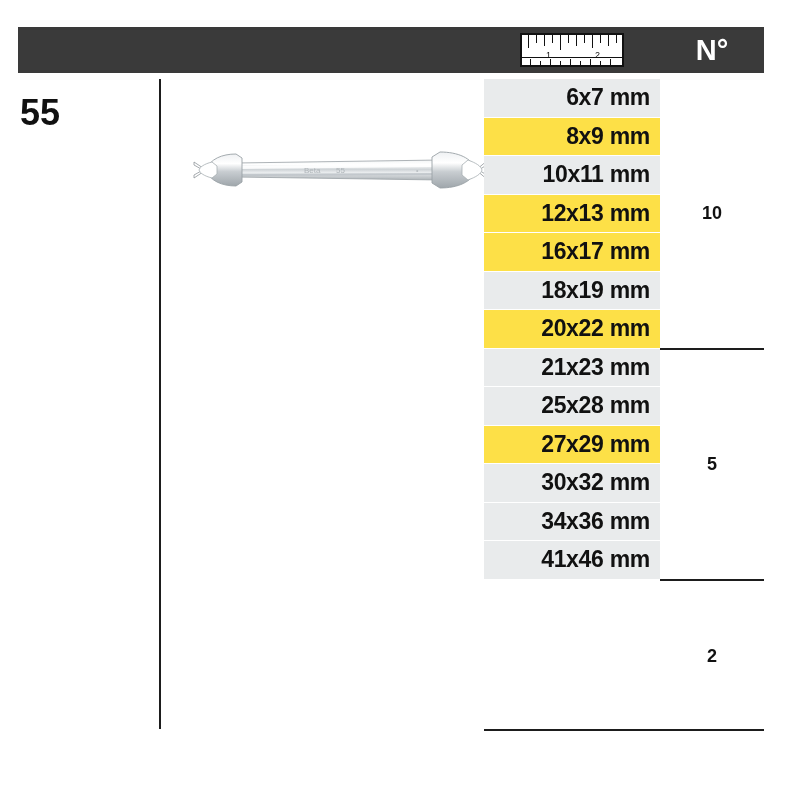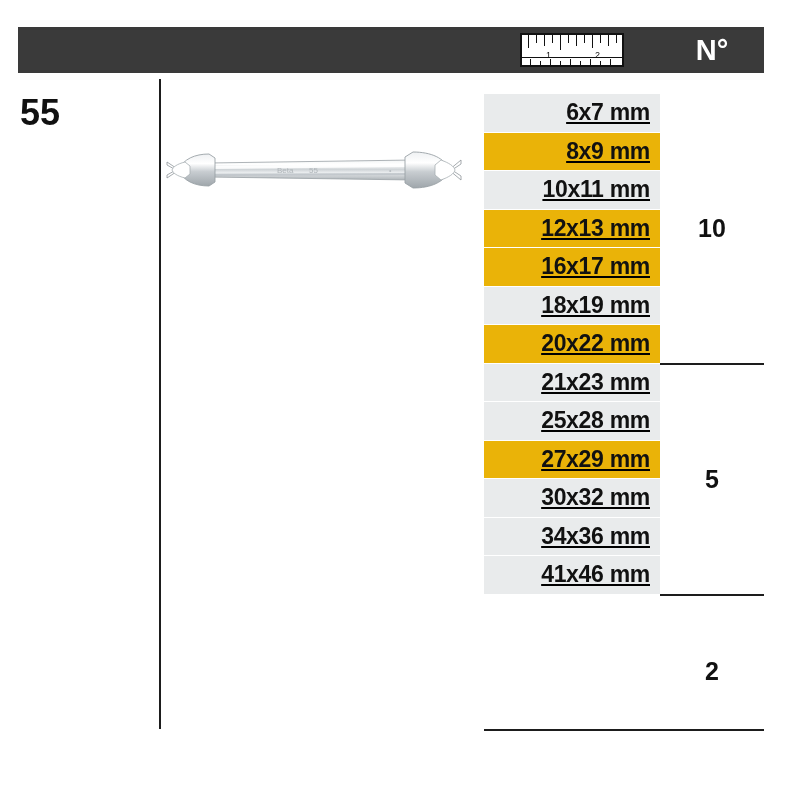--- a/index.html
+++ b/index.html
@@ -107,68 +107,67 @@
     left: 159px;
     top: 79px;
     width: 2px;
     height: 650px;
     background: #1d1d1d;
   }
 
   
   .product-image {
     position: absolute;
-    left: 157px;
+    left: 184px;
     top: 140px;
     width: 308px;
     height: 60px;
   }
   .wrench-svg { display: block; }
 
   
   .size-table {
     position: absolute;
     left: 484px;
-    top: 94px;
+    top: 79px;
     width: 280px;
     display: flex;
-    text-decoration: underline;
   }
   .size-col {
     width: 176px;
   }
   .size-row {
     height: 38.5px;
     border-bottom: 1px solid #ffffff;
     display: flex;
     align-items: center;
     justify-content: flex-end;
     padding-right: 10px;
     box-sizing: border-box;
     font-size: 23px;
     font-weight: bold;
     color: #111111;
     letter-spacing: -0.3px;
   }
   .size-row.shade-a { background: #e9ebec; }
-  .size-row.shade-b { background: #eab308; }
+  .size-row.shade-b { background: #fde047; }
 
   .qty-col {
     width: 104px;
     position: relative;
     background: #ffffff;
   }
   .qty-group {
     position: absolute;
     left: 0;
     width: 104px;
     display: flex;
     align-items: center;
     justify-content: center;
-    font-size: 25px;
+    font-size: 18px;
     font-weight: bold;
     color: #111111;
     box-sizing: border-box;
   }
   .qty-sep {
     position: absolute;
     left: 0;
     width: 104px;
     height: 2px;
     background: #1d1d1d;

